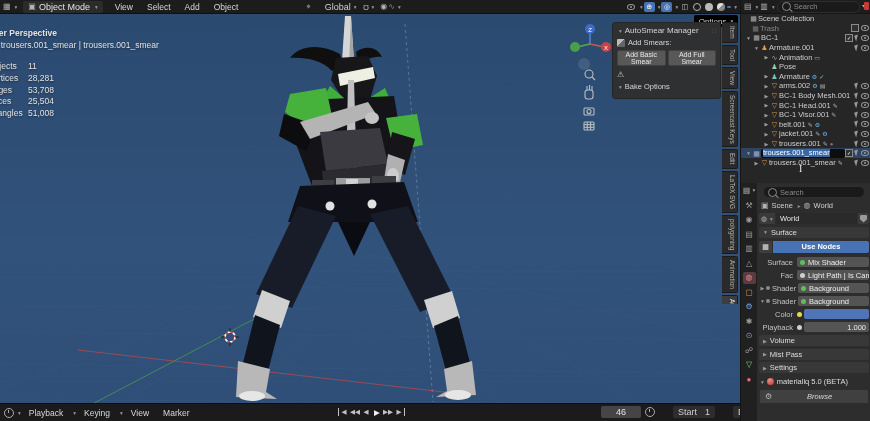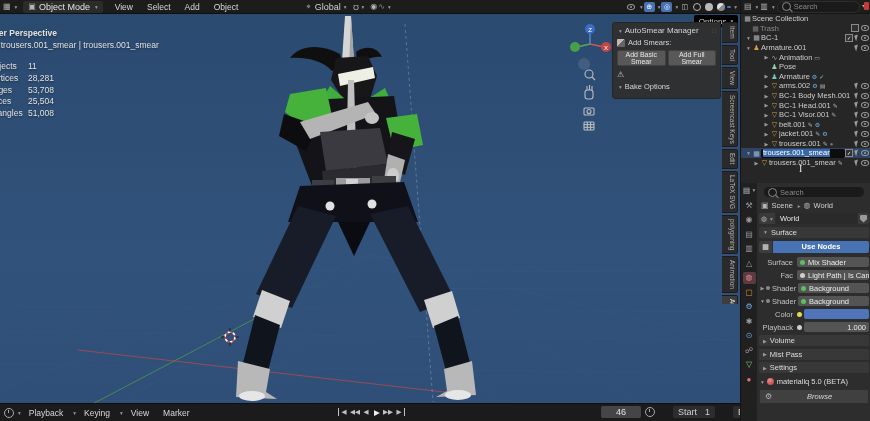--- a/index.html
+++ b/index.html
@@ -164,21 +164,21 @@
     <span>Object Mode</span>
     <span class="chev">▾</span>
   </div>
   <span class="menu">View</span>
   <span class="menu">Select</span>
   <span class="menu">Add</span>
   <span class="menu">Object</span>
 
   <div class="hgrp" style="margin-left:60px">
     <span class="hic">⌖</span>
-    <span style="margin-left:3px">Global</span>
+    <span style="margin-left:13px">Global</span>
     <span class="chev">▾</span>
   </div>
   <div class="hgrp">
     <span class="hic" style="display:inline-block;transform:rotate(180deg)">Ω</span>
     <span class="chev">▾</span>
   </div>
   <div class="hgrp">
     <span class="hic">◉</span>
     <span class="hic" style="color:#8a8a8a">∿</span>
     <span class="chev">▾</span>
@@ -429,21 +429,21 @@
       <span class="chev">▾</span>
       <span class="hic">▥</span>
       <span class="chev">▾</span>
       <span class="searchbox">
         <span class="mag"></span>
         <input placeholder="Search" style="">
       </span>
       <span class="funnel"></span>
     </div>
 
-    <div class="orow" style="padding-left:2px">
+    <div class="orow" style="padding-left:8px">
       <span class="oic c-gy">▦</span>
       <span class="olabel">Scene Collection</span>
     </div>
     <div class="orow" style="padding-left:10px;color:#8a8a8a">
       <span class="oic c-dim">▦</span>
       <span class="olabel">Trash</span>
       <span class="rt">
           <span class="chk"></span>
           <span class="eye"></span>
         </span>
@@ -451,21 +451,21 @@
     <div class="orow" style="padding-left:4px">
       <span class="exp">▼</span>
       <span class="oic c-gy">▦</span>
       <span class="olabel">BC-1</span>
       <span class="rt">
           <span class="chk">✓</span>
           <span class="selarr"></span>
           <span class="eye"></span>
         </span>
     </div>
-    <div class="orow" style="padding-left:4px">
+    <div class="orow" style="padding-left:12px">
       <span class="exp">▼</span>
       <span class="oic c-or">♟</span>
       <span class="olabel">Armature.001</span>
       <span class="rt">
           <span class="selarr"></span>
           <span class="eye"></span>
         </span>
     </div>
     <div class="orow" style="padding-left:22px">
       <span class="exp">▶</span>

